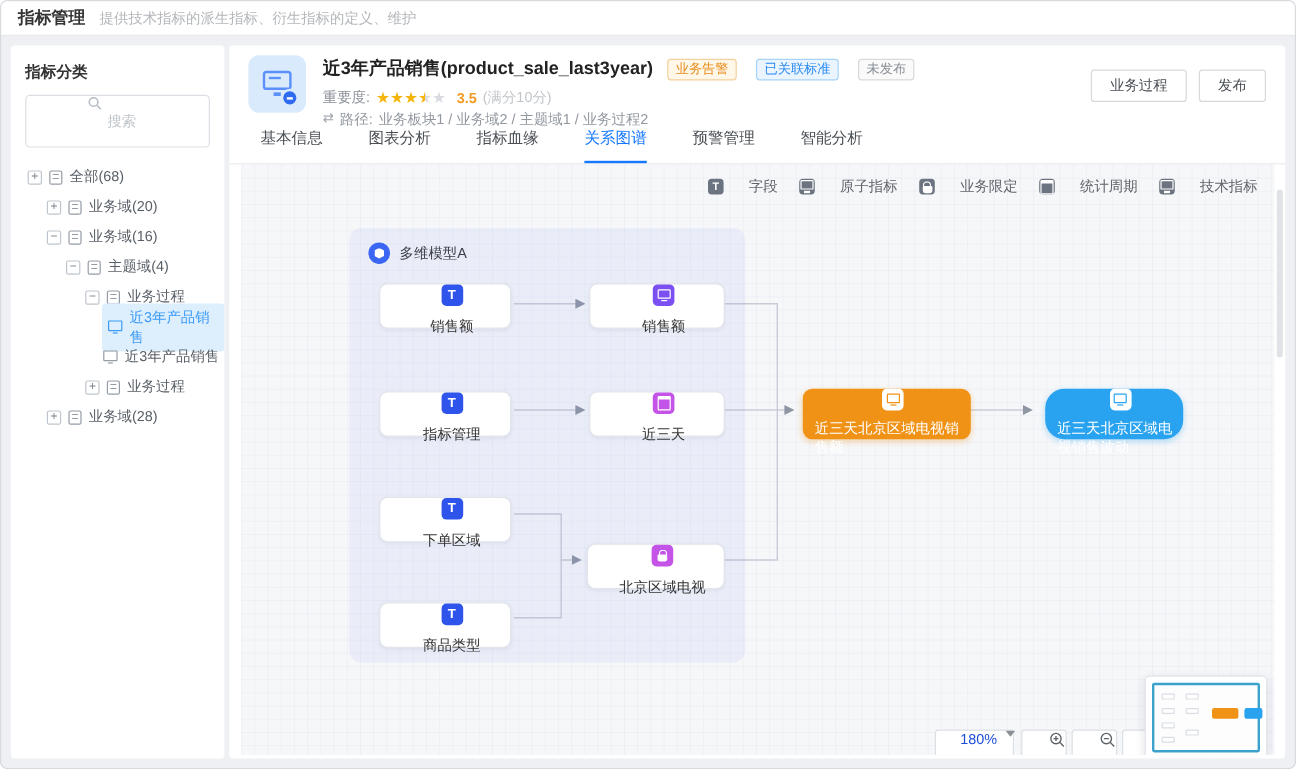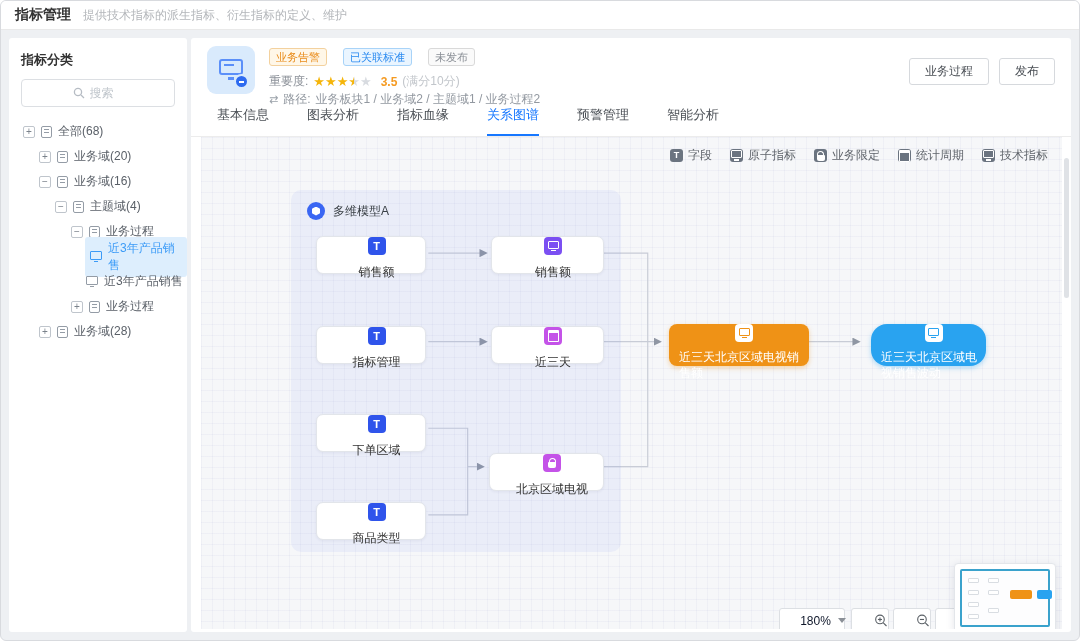--- a/index.html
+++ b/index.html
@@ -8,21 +8,21 @@
   #app { position:relative; width:1080px; height:641px; background:#eef0f3; border:1px solid #d8dade; border-radius:6px; overflow:hidden; }
 
   
   .topbar { position:absolute; left:0; top:0; width:100%; height:29px; background:#fff; border-bottom:1px solid #e9e9e9; display:flex; align-items:center; padding-left:14px; gap:12px; }
   .topbar .tb-title { font-size:14px; font-weight:bold; color:#333; }
   .topbar .tb-sub { font-size:12px; color:#b3b6ba; }
 
   
   .sidebar { position:absolute; left:8px; top:37px; width:178px; bottom:8px; background:#fff; border-radius:3px; overflow:hidden; }
   .sb-title { padding:13px 12px 10px; font-size:13px; font-weight:bold; color:#333; }
-  .sb-search { margin:0 12px; height:28px; border:1px solid #dcdfe3; border-radius:4px; display:flex; align-items:center; justify-content:center; gap:5px; color:#c0c6cc; }
+  .sb-search { margin:0 12px; height:44px; border:1px solid #dcdfe3; border-radius:4px; display:flex; justify-content:center; gap:5px; color:#c0c6cc; }
   .sb-search input { border:none; outline:none; width:34px; font-size:12px; color:#555; background:transparent; }
   .sb-search input::placeholder { color:#c0c6cc; }
   .tree { margin-top:12px; font-size:12px; color:#5a6068; }
   .tree-row { height:25px; display:flex; align-items:center; gap:6px; cursor:pointer; }
   .ind0{padding-left:14px} .ind1{padding-left:30px} .ind2{padding-left:46px} .ind3{padding-left:62px} .ind4{padding-left:76px}
   .tw { width:12px; height:12px; flex:none; border:1px solid #bfc5cc; border-radius:2px; background:#fff; font-size:10px; line-height:10px; text-align:center; color:#7a828b; }
   .tico { flex:none; color:#949ca6; width:11px; height:12px; border:1px solid currentColor; border-radius:2px; display:flex; flex-direction:column; align-items:center; justify-content:center; }
   .tico::after { content:""; width:5px; height:5px; background:repeating-linear-gradient(180deg,currentColor 0 1px,transparent 1px 3px); }
   .tico.t-metric { border:none; width:13px; height:12px; }
   .tico.t-metric::after { content:""; width:10px; height:7px; border:1px solid currentColor; border-radius:1px; background:none; }
@@ -66,21 +66,21 @@
   .tabs { height:35px; border-bottom:1px solid #ececec; display:flex; align-items:flex-end; gap:38px; padding:0 26px; }
   .tab { font-size:13px; color:#4a4f55; padding-bottom:10px; cursor:pointer; border-bottom:2px solid transparent; }
   .tab.active { color:#1677ff; border-bottom-color:#1677ff; }
 
   
   .canvas { position:absolute; left:10px; right:9px; top:99px; bottom:3px; background-color:#f6f7f9;
     background-image:linear-gradient(rgba(110,130,190,.06) 1px,transparent 1px),linear-gradient(90deg,rgba(110,130,190,.06) 1px,transparent 1px);
     background-size:11px 11px; overflow:hidden; }
 
   .legend { position:absolute; top:10px; right:14px; display:flex; gap:18px; align-items:center; font-size:12px; color:#5f646b; }
-  .legend .li { display:flex; align-items:center; gap:5px; }
+  .legend .li { display:flex; align-items:center; gap:21px; }
 
   .mi { display:inline-flex; flex-direction:column; align-items:center; justify-content:center; border-radius:4px; flex:none; width:18px; height:18px; }
   .mi.sm { width:13px; height:13px; border-radius:3px; }
   .mi-gray { background:#6b7480; }
   .ic-field { background:#2f54eb; }
   .ic-field::after { content:"T"; color:#fff; font-size:11px; font-weight:bold; line-height:1; }
   .mi.sm.ic-field::after { font-size:9px; }
   .mi.sm.mi-gray.ic-field { background:#6b7480; }
   .ic-atomic { background:#7b4ff2; }
   .ic-period { background:#c453e8; }
@@ -103,21 +103,21 @@
 
   .node { position:absolute; height:38px; background:#fff; border:1px solid #e2e5ea; border-radius:7px; box-shadow:0 1px 3px rgba(30,40,80,.06); display:flex; align-items:center; gap:9px; padding-left:11px; font-size:12px; color:#333; cursor:pointer;flex-direction:column; }
   .node.big { height:42px; border:none; color:#fff; padding-left:10px; gap:8px; line-height:1.3; border-radius:8px; }
   .node.orange { background:#ef9216; box-shadow:0 2px 5px rgba(239,146,22,.35); }
   .node.blue { background:#29a3f0; box-shadow:0 2px 5px rgba(41,163,240,.35); }
   .node .nl { white-space:nowrap; }
   .node.big .nl { white-space:normal; font-size:12px; }
 
   svg.edges { position:absolute; left:0; top:0; width:100%; height:100%; pointer-events:none; }
 
-  .ctrl { position:absolute; height:25px; background:#fff; border:1px solid #dcdfe3; border-radius:3px; display:flex; align-items:center; justify-content:center; color:#0f172a; font-size:12px; cursor:pointer;padding-left:22px; }
+  .ctrl { position:absolute; height:25px; background:#fff; border:1px solid #dcdfe3; border-radius:3px; display:flex; align-items:flex-start; justify-content:center; color:#1d4ed8; font-size:12px; cursor:pointer;padding-left:22px; }
   .zoom-select { left:578px; top:471px; width:66px; gap:7px; }
   .caret { width:0; height:0; border-left:4px solid transparent; border-right:4px solid transparent; border-top:5px solid #8b9097; }
   .zbtn { width:38px; }
   .zin { left:650px; top:471px; } .zout { left:692px; top:471px; } .zfit { left:734px; top:471px; }
 
   .minimap { position:absolute; left:753px; top:426px; width:102px; height:70px; background:#fff; border:1px solid #e3e6ea; border-radius:4px; box-shadow:0 2px 8px rgba(30,40,80,.12); cursor:pointer; }
   .mm-view { position:absolute; inset:5px; border:2px solid #3aa2cc; border-radius:2px; background:#fdfdfe; }
   .mm-box { position:absolute; background:#fff; border:1px solid #d9dde2; width:11px; height:5px; border-radius:1px; }
   .mm-orange { position:absolute; background:#ef9216; width:22px; height:9px; border-radius:2px; }
   .mm-blue { position:absolute; background:#29a3f0; width:15px; height:9px; border-radius:2px; }
@@ -194,20 +194,21 @@
 
   <div class="main">
 
     <div class="detail-head">
       <div class="app-icon">
         <span class="scr"></span>
           <span class="stand"></span>
           <span class="dot"></span>
       </div>
       <div class="d-row1">
+        <span class="d-title">近3年产品销售(product_sale_last3year)</span>
         <span class="badges">
           <span class="badge warning">业务告警</span>
           <span class="badge info">已关联标准</span>
           <span class="badge default">未发布</span>
         </span>
       </div>
       <div class="d-row2">
         <span>重要度:</span>
         <span><span class="star full">★</span><span class="star full">★</span><span class="star full">★</span><span class="star half">★</span><span class="star empty">★</span></span>
         <span class="score">3.5</span>

